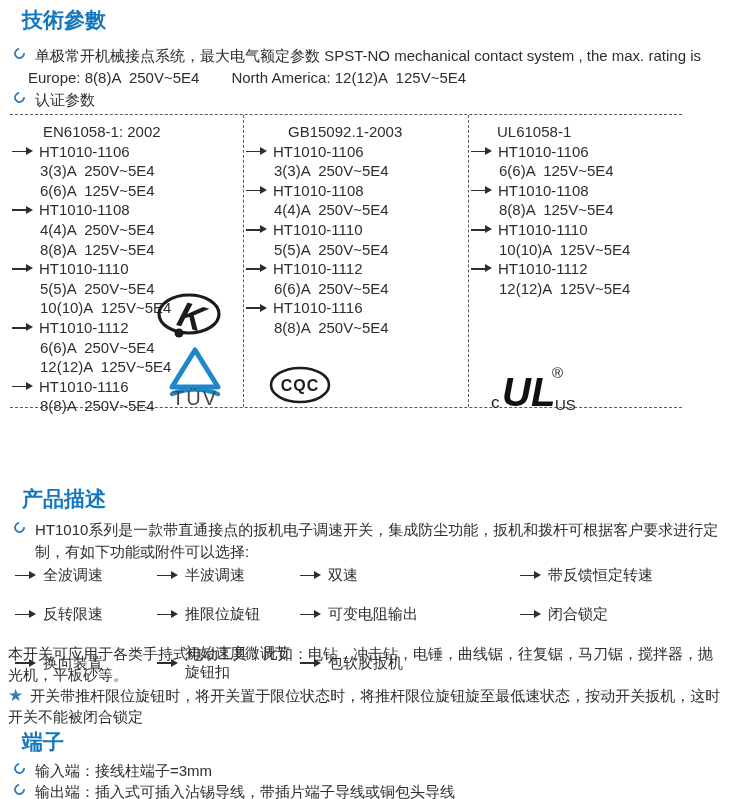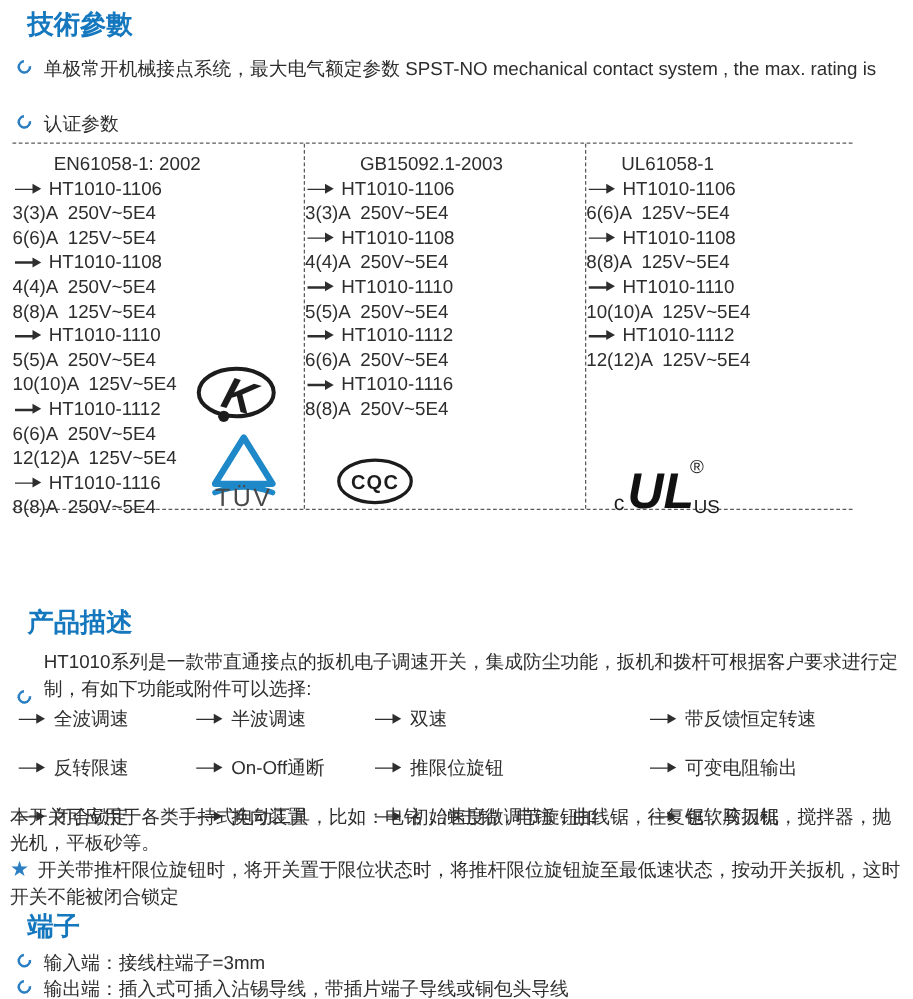--- a/index.html
+++ b/index.html
@@ -19,40 +19,43 @@
   .pre{white-space:pre;}
   
   .cert-table{position:absolute;left:10px;top:114px;width:672px;height:294px;box-sizing:border-box;
         border-top:1.5px dashed #5a5a5a;border-bottom:1.5px dashed #5a5a5a;display:flex;font-size:15px;}
   .cert-col{position:relative;box-sizing:border-box;padding-top:7px;}
   .cert-col + .cert-col{border-left:1.5px dashed #5a5a5a;}
   .col-a{width:233px;} .col-b{width:225px;} .col-c{flex:1;}
   .std-header{margin-left:33px;line-height:19.6px;}
   .model-line{display:flex;align-items:center;line-height:19.6px;}
   .model-line .arrow-icon{margin:0 6px 0 2px;}
-  .rating{line-height:19.6px;white-space:pre;}
+  .rating{margin-left:30px;line-height:19.6px;white-space:pre;}
   
   .features{position:absolute;left:15px;top:566px;display:grid;
         grid-template-columns:142px 143px 220px auto;row-gap:20px;font-size:15px;}
   .feat{display:flex;align-items:center;}
   .feat .arrow-icon{margin-right:7px;}
   .star-icon{color:#2b7fc2;font-size:17px;margin-right:7px;line-height:21px;}
   svg text{font-family:"Liberation Sans","DejaVu Sans",sans-serif;}
 </style>
 </head>
 <body>
 
 <div id="page">
 
   <div class="abs heading" style="left:22px;top:8px;">技術參數</div>
 
   <div class="abs bullet-row para" style="left:14px;top:45px;width:706px;">
     <span class="bullet-icon"></span>
     <span>单极常开机械接点系统，最大电气额定参数 SPST-NO mechanical contact system , the max. rating is</span>
   </div>
+  <div class="abs para" style="left:28px;top:67px;">
+    <span class="pre">Europe: 8(8)A  250V~5E4</span><span style="display:inline-block;width:32px;"></span><span class="pre">North America: 12(12)A  125V~5E4</span>
+  </div>
   <div class="abs bullet-row para" style="left:14px;top:89px;">
     <span class="bullet-icon"></span>
     <span>认证参数</span>
   </div>
 
   <div class="cert-table">
 
     <div class="cert-col col-a">
       <div class="std-header">EN61058-1: 2002</div>
       <div class="model-line">
@@ -159,21 +162,21 @@
         <text x="13" y="43" font-size="40" font-weight="bold" font-style="italic" fill="#111">UL</text>
         <text x="63" y="15" font-size="15" fill="#1c1c1c">®</text>
         <text x="66" y="47" font-size="15" fill="#1c1c1c">US</text>
       </svg>
     </div>
   </div>
 
 
   <div class="abs heading" style="left:22px;top:487px;">产品描述</div>
 
-  <div class="abs bullet-row para" style="left:14px;top:519px;width:708px;line-height:22px;align-items:flex-end;">
+  <div class="abs bullet-row para" style="left:14px;top:519px;width:708px;line-height:22px;">
     <span class="bullet-icon"></span>
     <span>HT1010系列是一款带直通接点的扳机电子调速开关，集成防尘功能，扳机和拨杆可根据客户要求进行定制，有如下功能或附件可以选择:</span>
   </div>
 
   <div class="features">
     <div class="feat">
         <span class="arrow-icon"></span>
         <span>全波调速</span>
       </div>
     <div class="feat">
@@ -184,24 +187,20 @@
         <span class="arrow-icon"></span>
         <span>双速</span>
       </div>
     <div class="feat">
         <span class="arrow-icon"></span>
         <span>带反馈恒定转速</span>
       </div>
     <div class="feat">
         <span class="arrow-icon"></span>
         <span>反转限速</span>
-      </div>
-    <div class="feat">
-        <span class="arrow-icon"></span>
-        <span>On-Off通断</span>
       </div>
     <div class="feat">
         <span class="arrow-icon"></span>
         <span>推限位旋钮</span>
       </div>
     <div class="feat">
         <span class="arrow-icon"></span>
         <span>可变电阻输出</span>
       </div>
     <div class="feat">

